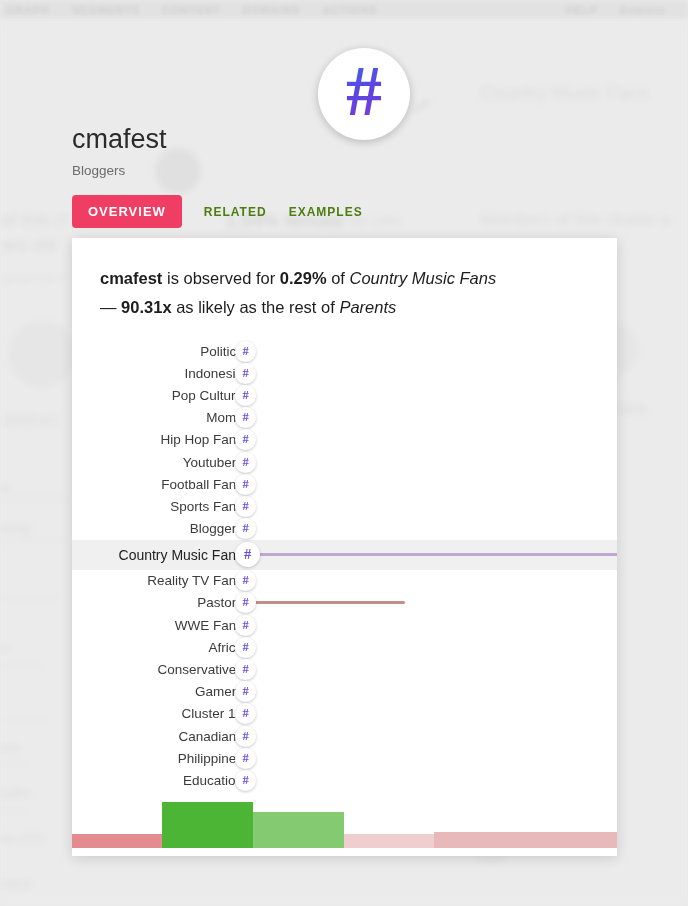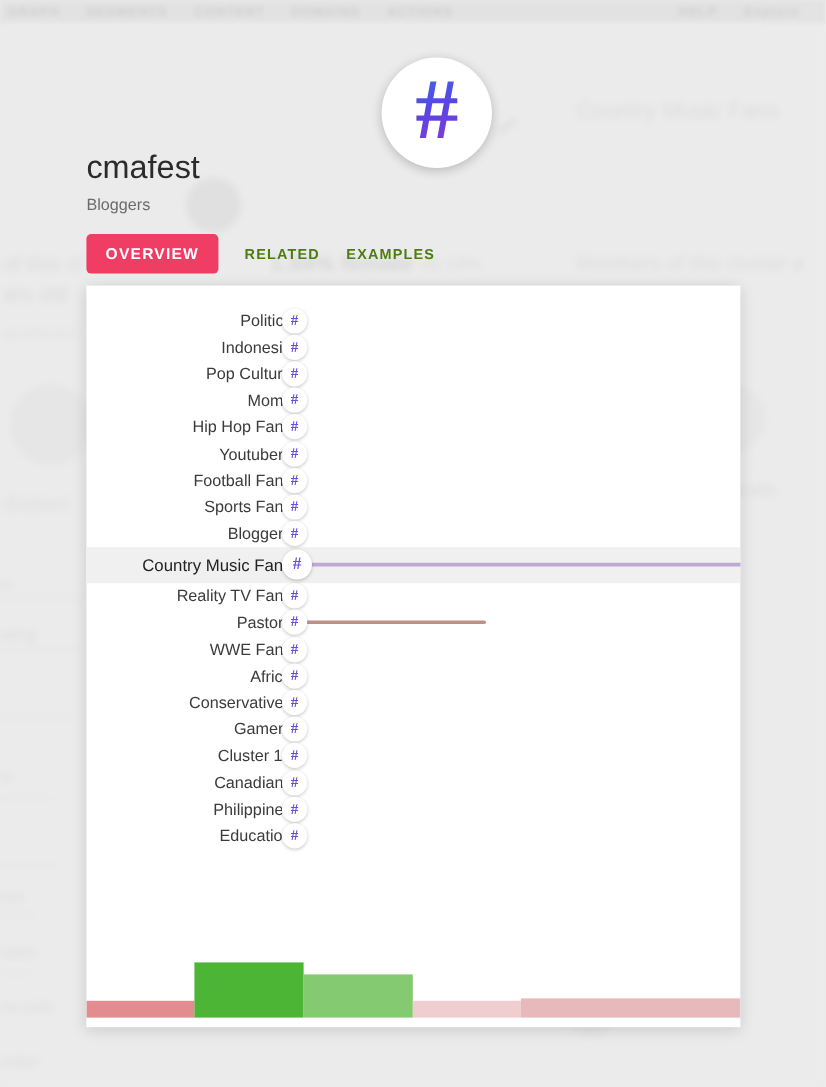--- a/index.html
+++ b/index.html
@@ -203,20 +203,23 @@
 
   <div id="tabstrip">
     <span class="pill">OVERVIEW</span>
     <span class="tab-plain">RELATED</span>
     <span class="tab-plain">EXAMPLES</span>
   </div>
 </div>
 
 <div id="modal-card">
 
+  <div class="stmt">
+    <b>cmafest</b><span> is observed for </span><b>0.29%</b><span> of </span><i>Country Music Fans</i><br><span>— </span><b>90.31x</b><span> as likely as the rest of </span><i>Parents</i>
+  </div>
 
   <div class="bars-area" id="bars-area">
       <div class="bar-row">
         <div class="bar-label">Politics</div>
         <div class="hash-chip">#</div>
       </div>
       <div class="bar-row">
         <div class="bar-label">Indonesia</div>
         <div class="hash-chip">#</div>
       </div>

